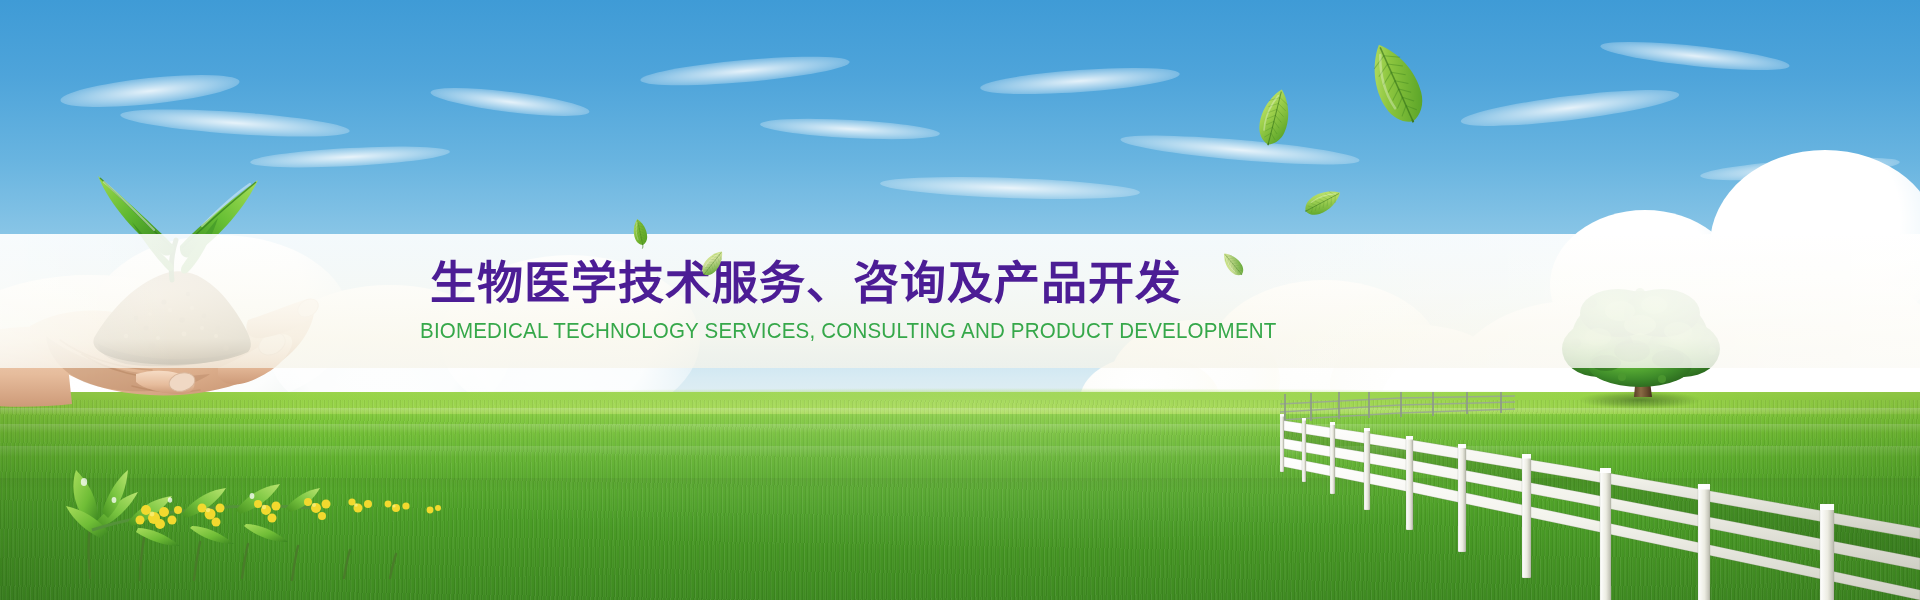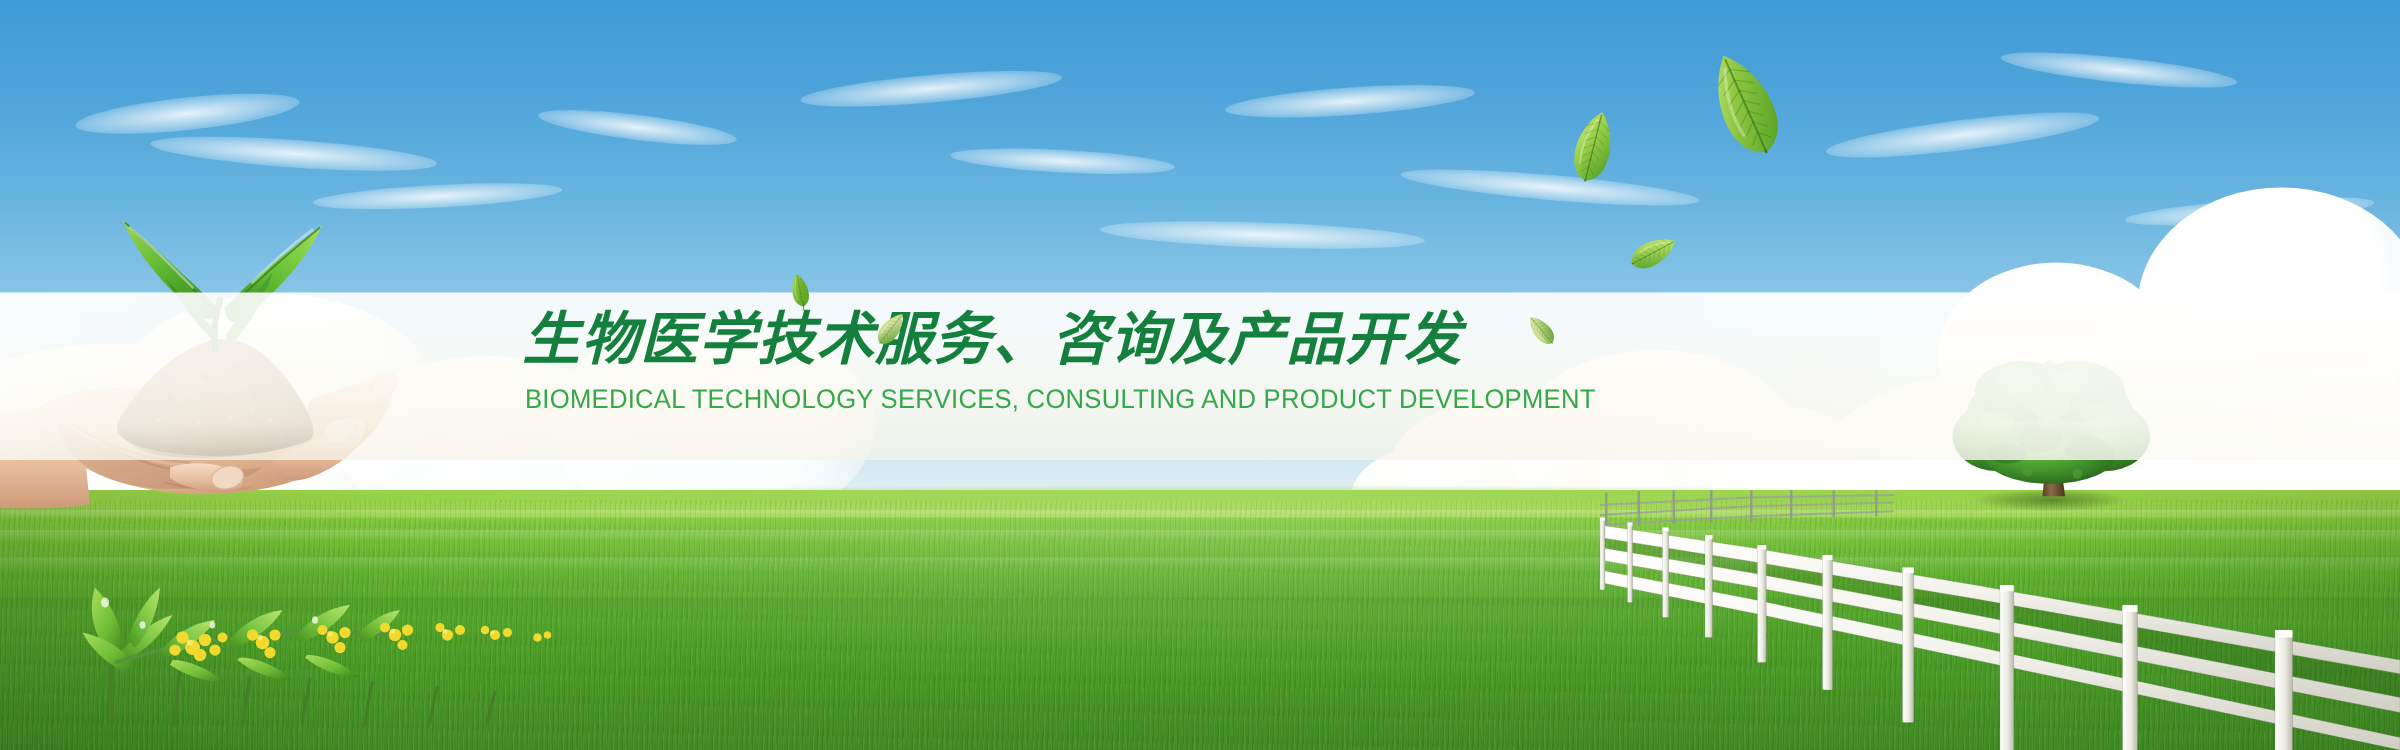--- a/index.html
+++ b/index.html
@@ -199,29 +199,28 @@
         rgba(255,255,255,0.55) 100%);
   }
 
   .headline-wrap {
     position: absolute;
     left: 418px;
     top: 248px;
     width: 1080px;
   }
   .headline {
-    margin: 0;
+    margin: 12px;
     font-family: "DejaVu Sans", "Liberation Sans", sans-serif;
     font-size: 46px;
     font-weight: 700;
     line-height: 1.04;
-    color: #15803d;
+    color: #4c1d95;
     letter-spacing: 1px;
     white-space: nowrap;
-    font-style: italic;
   }
   .subheadline {
     margin: 12px 0 0 2px;
     font-family: "Liberation Sans", "DejaVu Sans", sans-serif;
     font-size: 21.5px;
     font-weight: 400;
     line-height: 1.1;
     color: #36a84a;
     letter-spacing: 0.2px;
     white-space: nowrap;

